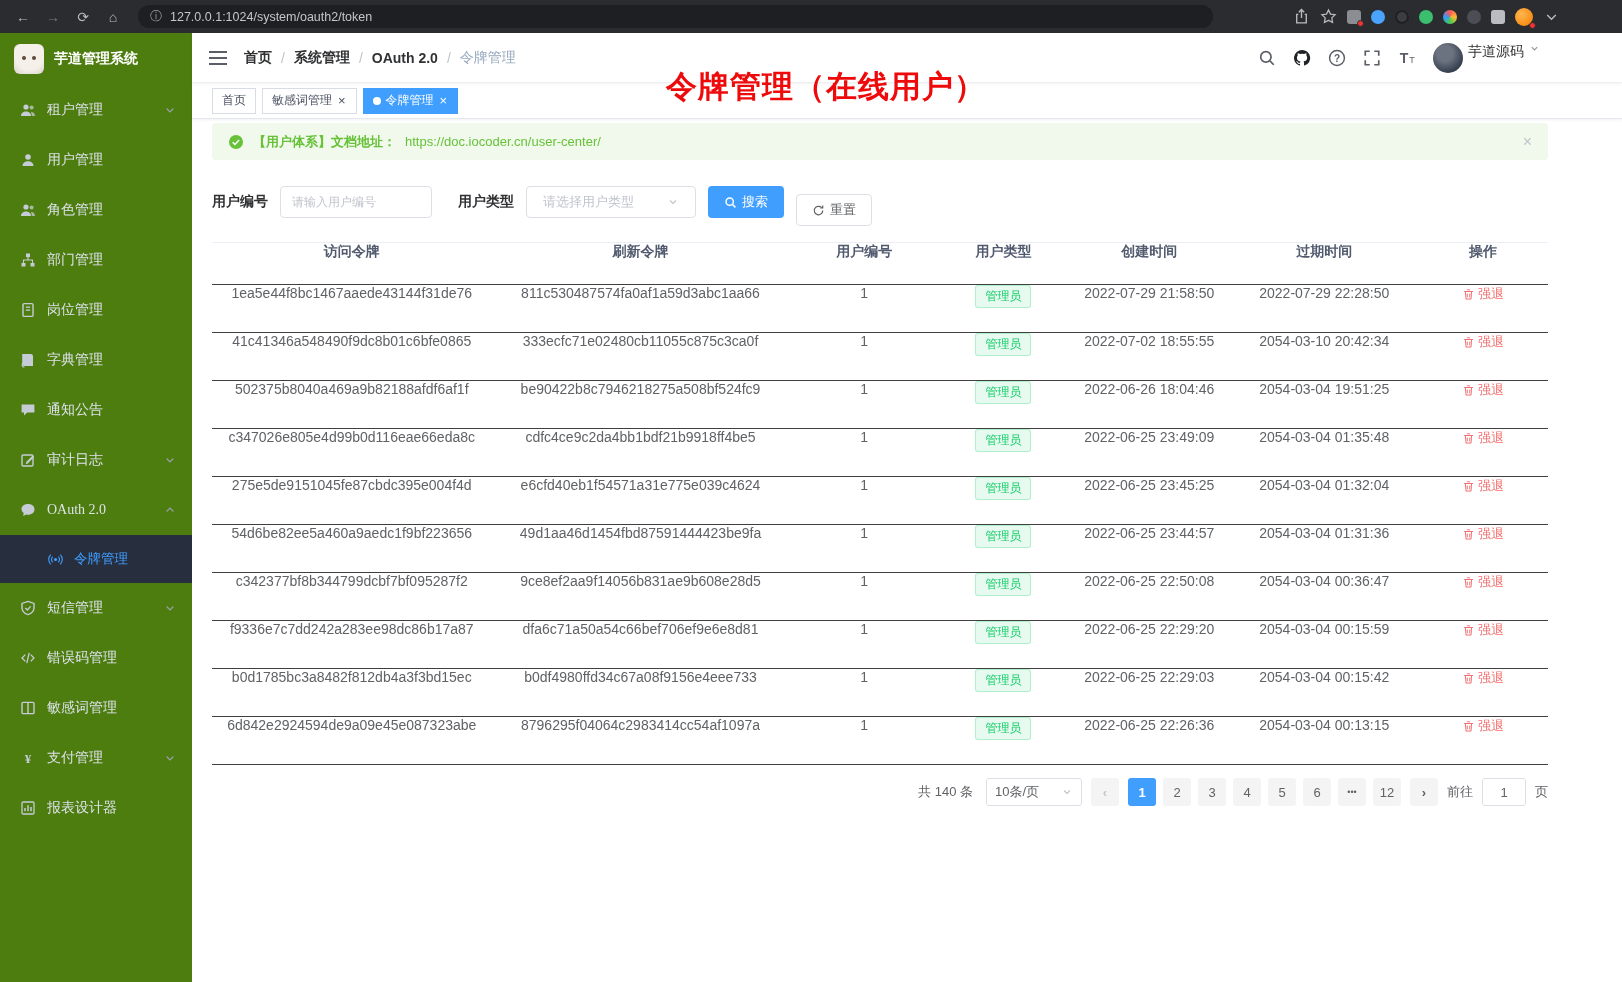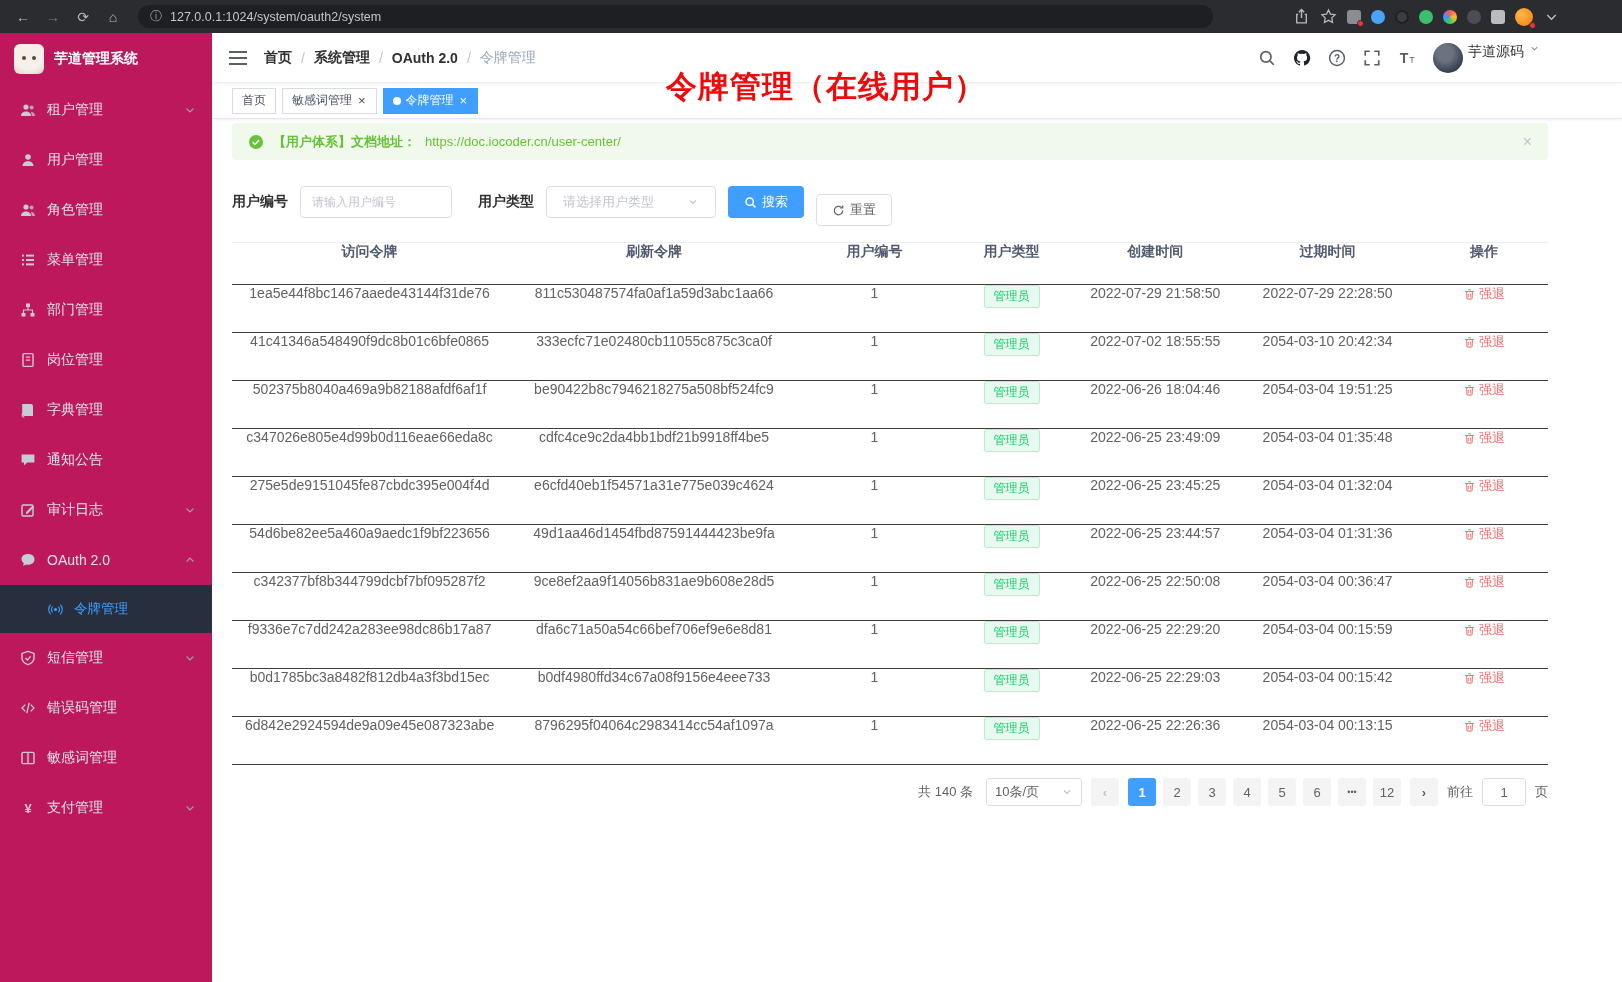--- a/index.html
+++ b/index.html
@@ -19,21 +19,21 @@
   .mini-ico { width:17px; height:17px; color:#b7babf; position:relative; cursor:pointer; }
   .ext-dot { width:14px; height:14px; border-radius:50%; position:relative; cursor:pointer; }
   .ext-sq { width:14px; height:14px; border-radius:3px; position:relative; cursor:pointer; }
   .badge-red { position:absolute; right:-3px; bottom:-3px; width:7px; height:7px; background:#e33; border-radius:50%; border:1px solid #2a2c30; }
   .chrome-avatar { width:18px; height:18px; border-radius:50%; background:radial-gradient(circle at 35% 35%, #ffb74d, #f57c00); position:relative; cursor:pointer; }
 
   
   .app { display:flex; height:949px; }
 
   
-  .sidebar { width:212px; background:#be185d; flex-shrink:0; overflow:hidden; }
+  .sidebar { width:192px; background:#4d7c0f; flex-shrink:0; overflow:hidden;font-family:Liberation Serif, serif; }
   .logo-row { height:52px; display:flex; align-items:center; gap:10px; padding:0 14px; }
   .logo-avatar { width:30px; height:30px; border-radius:6px; background:radial-gradient(circle at 50% 38%, #f5f0ea 60%, #d8d2ca); position:relative; flex-shrink:0; }
   .logo-avatar::after { content:""; position:absolute; left:8px; top:12px; width:4px; height:4px; border-radius:50%; background:#5a4a3a; box-shadow:10px 0 0 #5a4a3a; }
   .logo-title { color:#fff; font-size:14px; font-weight:bold; white-space:nowrap; }
   .menu { }
   .menu-item { height:50px; display:flex; align-items:center; padding:0 16px 0 20px; color:#dde2ea; font-size:14px; cursor:pointer; position:relative; }
   .submenu-item { height:48px; display:flex; align-items:center; padding:0 16px 0 48px; color:#c3cad6; font-size:13.5px; cursor:pointer; background:#272e3e; }
   .submenu-item.active { color:#409eff; }
   .mi-icon { width:16px; height:16px; margin-right:11px; color:#c6ccd6; flex-shrink:0; }
   .submenu-item .mi-icon { width:15px; height:15px; color:#aeb6c4; }
@@ -119,21 +119,21 @@
 </head>
 <body>
 
 <div class="chrome">
   <span class="chrome-btn">←</span>
   <span class="chrome-btn dim">→</span>
   <span class="chrome-btn">⟳</span>
   <span class="chrome-btn">⌂</span>
   <div class="addr-bar">
     <span class="addr-info ico">ⓘ</span>
-    <span>127.0.0.1:1024/system/oauth2/system</span>
+    <span>127.0.0.1:1024/system/oauth2/token</span>
   </div>
   <div class="chrome-right">
     <span class="mini-ico ico">
         <svg viewBox="0 0 16 16">
           <path d="M5 6H3.5v8h9V6H11M8 1.5v8M5.5 4L8 1.5 10.5 4" fill="none" stroke="currentColor" stroke-width="1.3"></path>
         </svg>
       </span>
     <span class="mini-ico ico">
         <svg viewBox="0 0 16 16">
           <path d="M8 1.8l1.9 3.9 4.3.6-3.1 3 .7 4.3L8 11.6l-3.8 2 .7-4.3-3.1-3 4.3-.6z" fill="none" stroke="currentColor" stroke-width="1.2"></path>
@@ -199,33 +199,20 @@
               <path d="M1 14c0-2.8 2.2-4.5 5-4.5s5 1.7 5 4.5z" fill="currentColor"></path>
               <circle cx="11.6" cy="5.4" r="2" fill="currentColor" opacity=".75"></circle>
               <path d="M11 9.7c2.4.3 4 1.8 4 4.3h-3.2" fill="currentColor" opacity=".75"></path>
             </svg>
           </span>
           <span class="mi-label">角色管理</span>
         </div>
         <div class="menu-item">
           <span class="mi-icon ico">
             <svg viewBox="0 0 16 16">
-              <rect x="2" y="2.6" width="2" height="2" fill="currentColor"></rect>
-              <rect x="6" y="2.6" width="8" height="2" fill="currentColor"></rect>
-              <rect x="2" y="7" width="2" height="2" fill="currentColor"></rect>
-              <rect x="6" y="7" width="8" height="2" fill="currentColor"></rect>
-              <rect x="2" y="11.4" width="2" height="2" fill="currentColor"></rect>
-              <rect x="6" y="11.4" width="8" height="2" fill="currentColor"></rect>
-            </svg>
-          </span>
-          <span class="mi-label">菜单管理</span>
-        </div>
-        <div class="menu-item">
-          <span class="mi-icon ico">
-            <svg viewBox="0 0 16 16">
               <rect x="6" y="1.5" width="4" height="3.6" fill="currentColor"></rect>
               <rect x="1.5" y="11" width="4" height="3.5" fill="currentColor"></rect>
               <rect x="10.5" y="11" width="4" height="3.5" fill="currentColor"></rect>
               <path d="M8 5.1v2.9M3.5 11V8h9v3" stroke="currentColor" fill="none" stroke-width="1.1"></path>
             </svg>
           </span>
           <span class="mi-label">部门管理</span>
         </div>
         <div class="menu-item">
           <span class="mi-icon ico">
@@ -325,20 +312,29 @@
             <svg viewBox="0 0 16 16">
               <text x="8" y="12.8" text-anchor="middle" font-size="13" font-weight="bold" fill="currentColor">¥</text>
             </svg>
           </span>
           <span class="mi-label">支付管理</span>
           <span class="mi-chevron ico">
             <svg viewBox="0 0 16 16">
               <path d="M3.5 6l4.5 4.5L12.5 6" fill="none" stroke="currentColor" stroke-width="1.5"></path>
             </svg>
           </span>
+        </div>
+        <div class="menu-item">
+          <span class="mi-icon ico">
+            <svg viewBox="0 0 16 16">
+              <rect x="2" y="2" width="12" height="12" rx="1.2" fill="none" stroke="currentColor" stroke-width="1.3"></rect>
+              <path d="M5 11.2V8M8 11.2V5.2M11 11.2V7" stroke="currentColor" stroke-width="1.5"></path>
+            </svg>
+          </span>
+          <span class="mi-label">报表设计器</span>
         </div>
       </nav>
   </aside>
 
   <div class="main">
     <header class="navbar">
       <span class="hamburger ico">
           <svg viewBox="0 0 20 16">
             <path d="M1 2h18M1 8h18M1 14h18" stroke="currentColor" stroke-width="1.8"></path>
           </svg>

